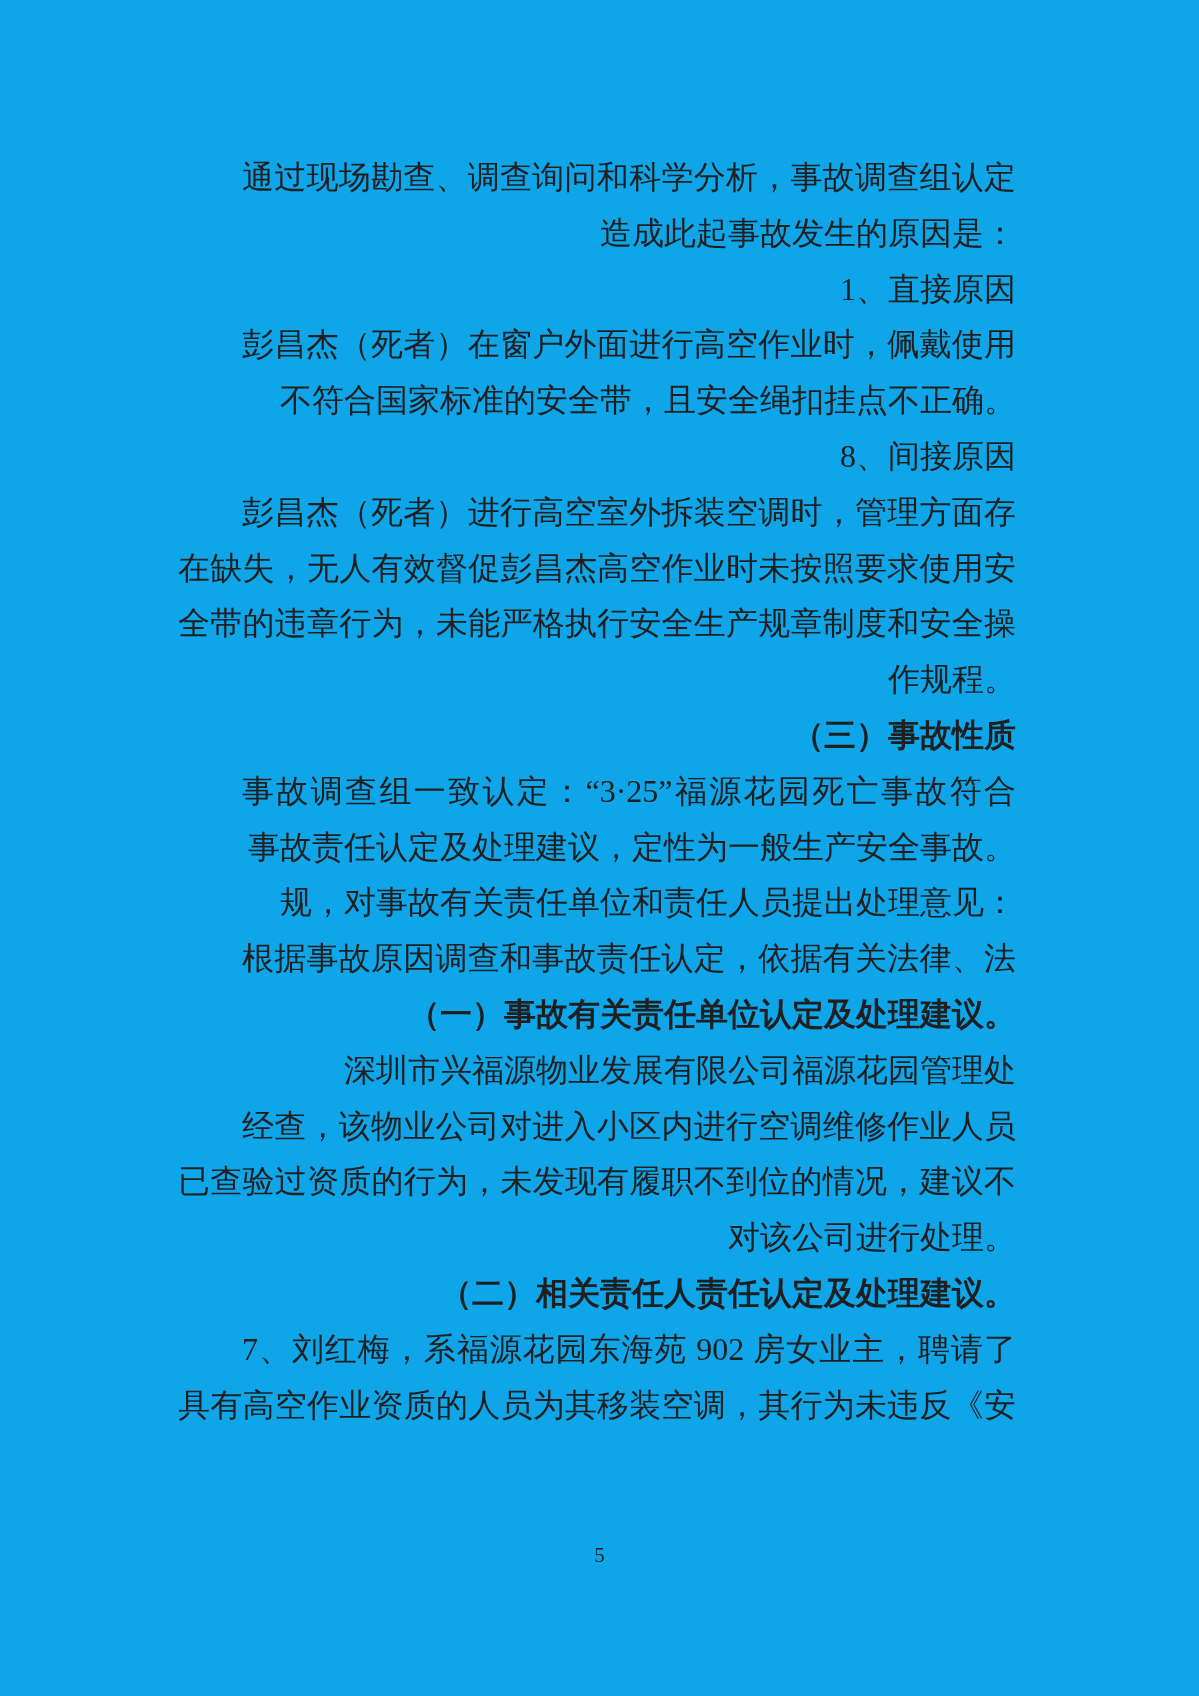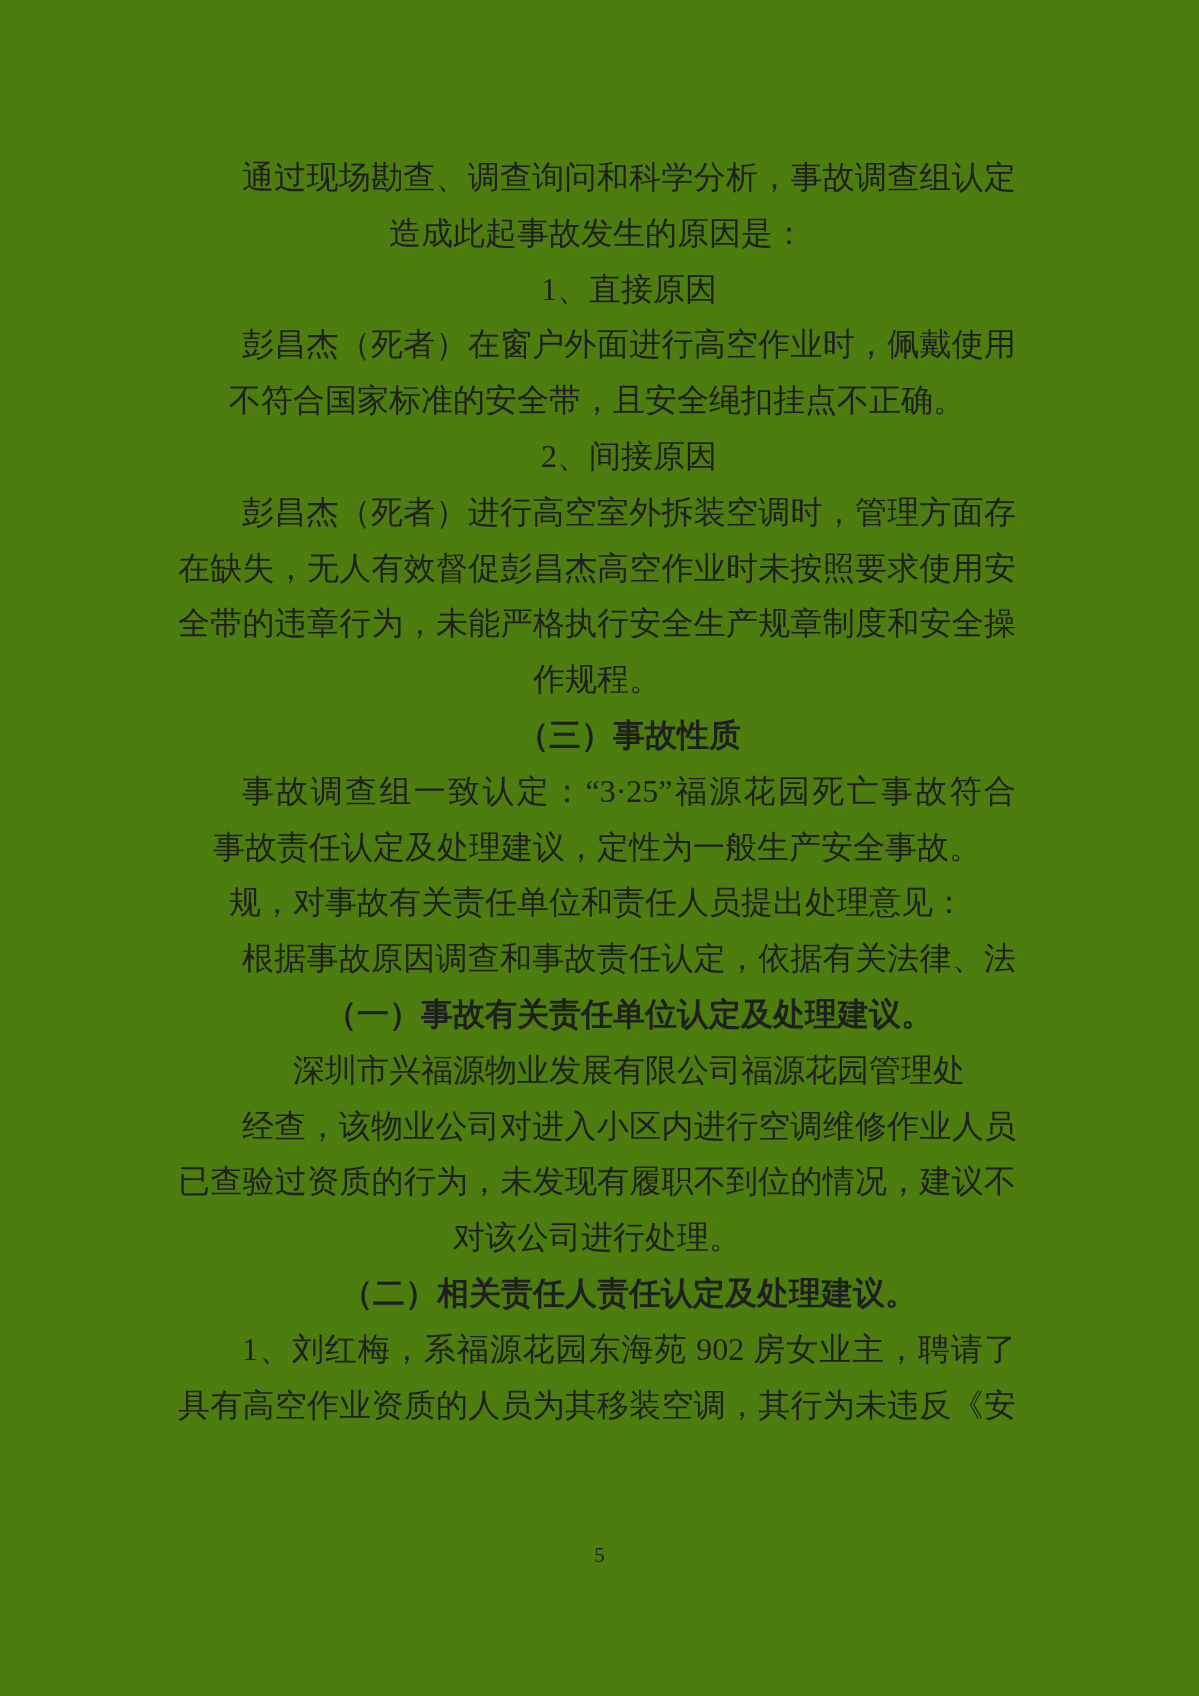--- a/index.html
+++ b/index.html
@@ -4,38 +4,38 @@
 <style>
   html, body {
     margin: 0;
     padding: 0;
     background: #ffffff;
   }
   .page {
     position: relative;
     width: 1199px;
     height: 1696px;
-    background: #4d7c0f;
+    background: #0ea5e9;
     overflow: hidden;
     font-family: "Liberation Serif", "DejaVu Serif", serif;
     color: #1f1f1f;
   }
   .content {
     position: absolute;
     left: 178px;
     top: 150px;
     width: 838px;
   }
   .line {
     height: 55.8px;
     line-height: 55.8px;
     font-size: 32px;
     white-space: nowrap;
     overflow: visible;
-    text-align: center;
+    text-align: right;
   }
   .line.indent {
     text-indent: 64px;
   }
   .line.justify {
     white-space: normal;
     text-align: justify;
     text-align-last: justify;
     text-justify: inter-character;
   }
@@ -62,33 +62,33 @@
 </head>
 <body>
 
 <div class="page">
   <div class="content" id="document-body">
       <div class="line indent justify">通过现场勘查、调查询问和科学分析，事故调查组认定</div>
       <div class="line">造成此起事故发生的原因是：</div>
       <div class="line indent">1、直接原因</div>
       <div class="line indent justify">彭昌杰（死者）在窗户外面进行高空作业时，佩戴使用</div>
       <div class="line">不符合国家标准的安全带，且安全绳扣挂点不正确。</div>
-      <div class="line indent">2、间接原因</div>
+      <div class="line indent">8、间接原因</div>
       <div class="line indent justify">彭昌杰（死者）进行高空室外拆装空调时，管理方面存</div>
       <div class="line justify">在缺失，无人有效督促彭昌杰高空作业时未按照要求使用安</div>
       <div class="line justify">全带的违章行为，未能严格执行安全生产规章制度和安全操</div>
       <div class="line">作规程。</div>
       <div class="line indent subheading">（三）事故性质</div>
       <div class="line indent justify">事故调查组一致认定：“3·25”福源花园死亡事故符合</div>
       <div class="line">事故责任认定及处理建议，定性为一般生产安全事故。</div>
       <div class="line">规，对事故有关责任单位和责任人员提出处理意见：</div>
       <div class="line indent justify">根据事故原因调查和事故责任认定，依据有关法律、法</div>
       <div class="line indent subheading">（一）事故有关责任单位认定及处理建议。</div>
       <div class="line indent">深圳市兴福源物业发展有限公司福源花园管理处</div>
       <div class="line indent justify">经查，该物业公司对进入小区内进行空调维修作业人员</div>
       <div class="line justify">已查验过资质的行为，未发现有履职不到位的情况，建议不</div>
       <div class="line">对该公司进行处理。</div>
       <div class="line indent subheading">（二）相关责任人责任认定及处理建议。</div>
-      <div class="line indent justify">1、刘红梅，系福源花园东海苑 902 房女业主，聘请了</div>
+      <div class="line indent justify">7、刘红梅，系福源花园东海苑 902 房女业主，聘请了</div>
       <div class="line justify">具有高空作业资质的人员为其移装空调，其行为未违反《安</div>
     </div>
   <div class="page-number">5</div>
 </div>
 
 </body></html>

